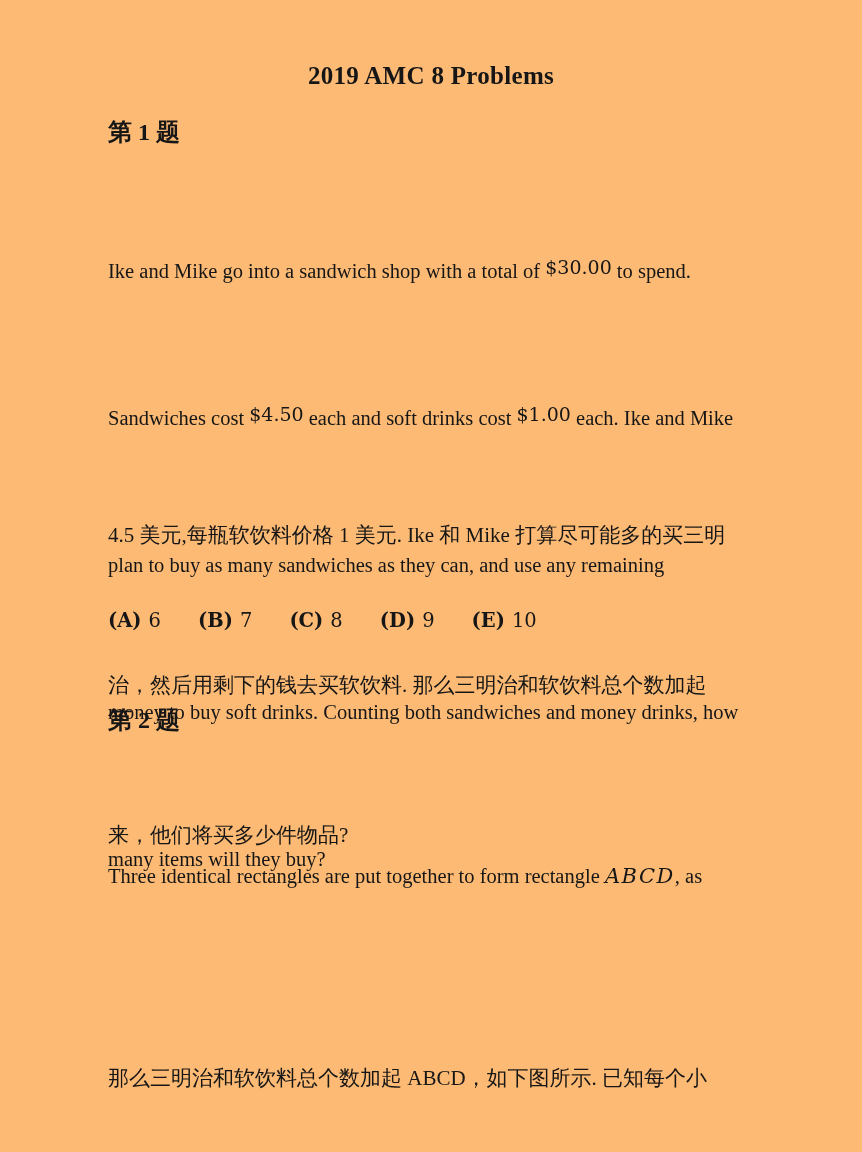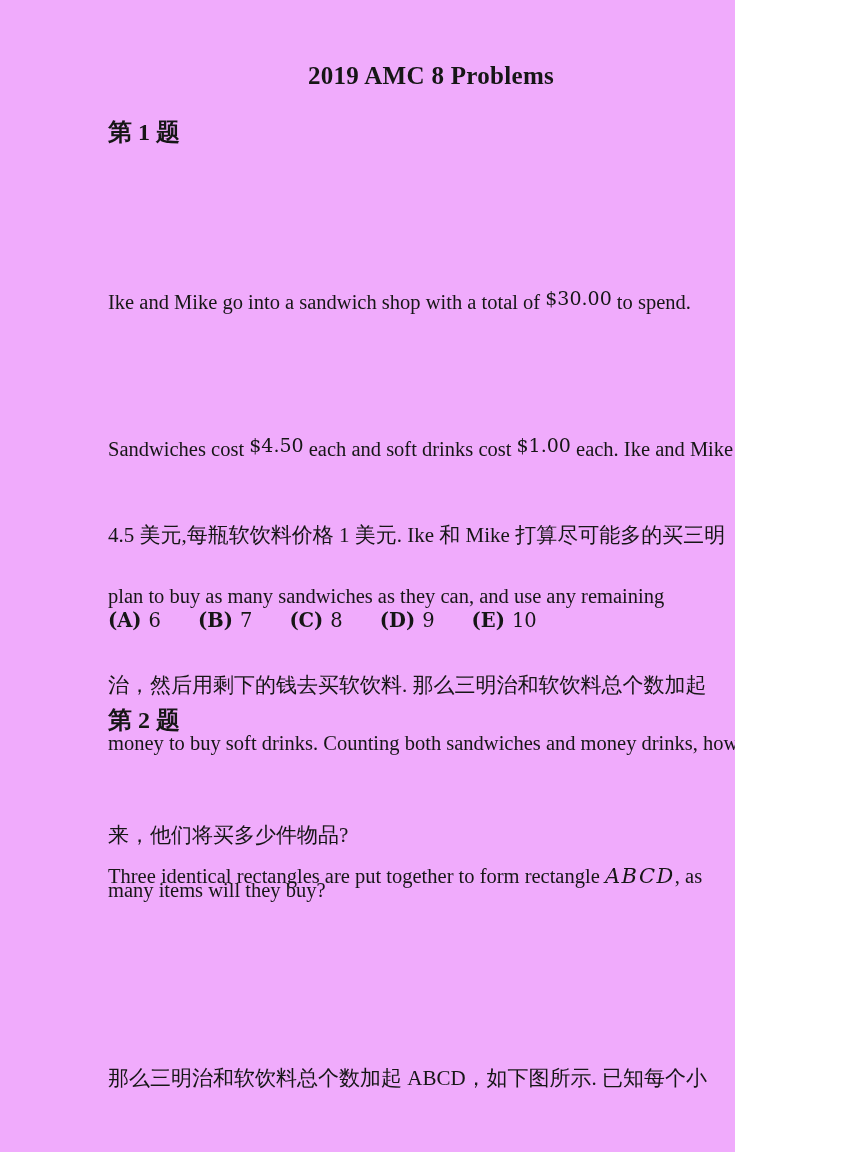--- a/index.html
+++ b/index.html
@@ -2,23 +2,23 @@
 <html><head>
 <meta charset="utf-8">
 <style>
   html, body {
     margin: 0;
     padding: 0;
     background: #ffffff;
   }
   .page {
     position: relative;
-    width: 735px;
+    width: 862px;
     height: 1152px;
-    background: #f0abfc;
+    background: #fdba74;
     color: #161616;
     font-family: "Liberation Serif", serif;
     overflow: hidden;
   }
   .doc-title {
     position: absolute;
     top: 62px;
     left: 0;
     width: 862px;
     text-align: center;
@@ -34,21 +34,21 @@
     white-space: pre;
   }
   .heading-1 { top: 116px; }
   .heading-2 { top: 704px; }
   .para {
     position: absolute;
     left: 108px;
     white-space: pre;
   }
   .para .line { white-space: pre; }
-  .en-1 { top: 180px; line-height: 49px; font-size: 20.5px; }
+  .en-1 { top: 149px; line-height: 49px; font-size: 20.5px; }
   .zh-1 { top: 410px; line-height: 50px; font-size: 21px; }
   .en-2 { top: 751px; line-height: 50px; font-size: 20.5px; }
   .zh-2 { top: 953px; line-height: 50px; font-size: 21px; }
   .math-dollar {
     font-family: "DejaVu Serif", serif;
     font-size: 19px;
     position: relative;
     top: -4px;
   }
   .math-var {

